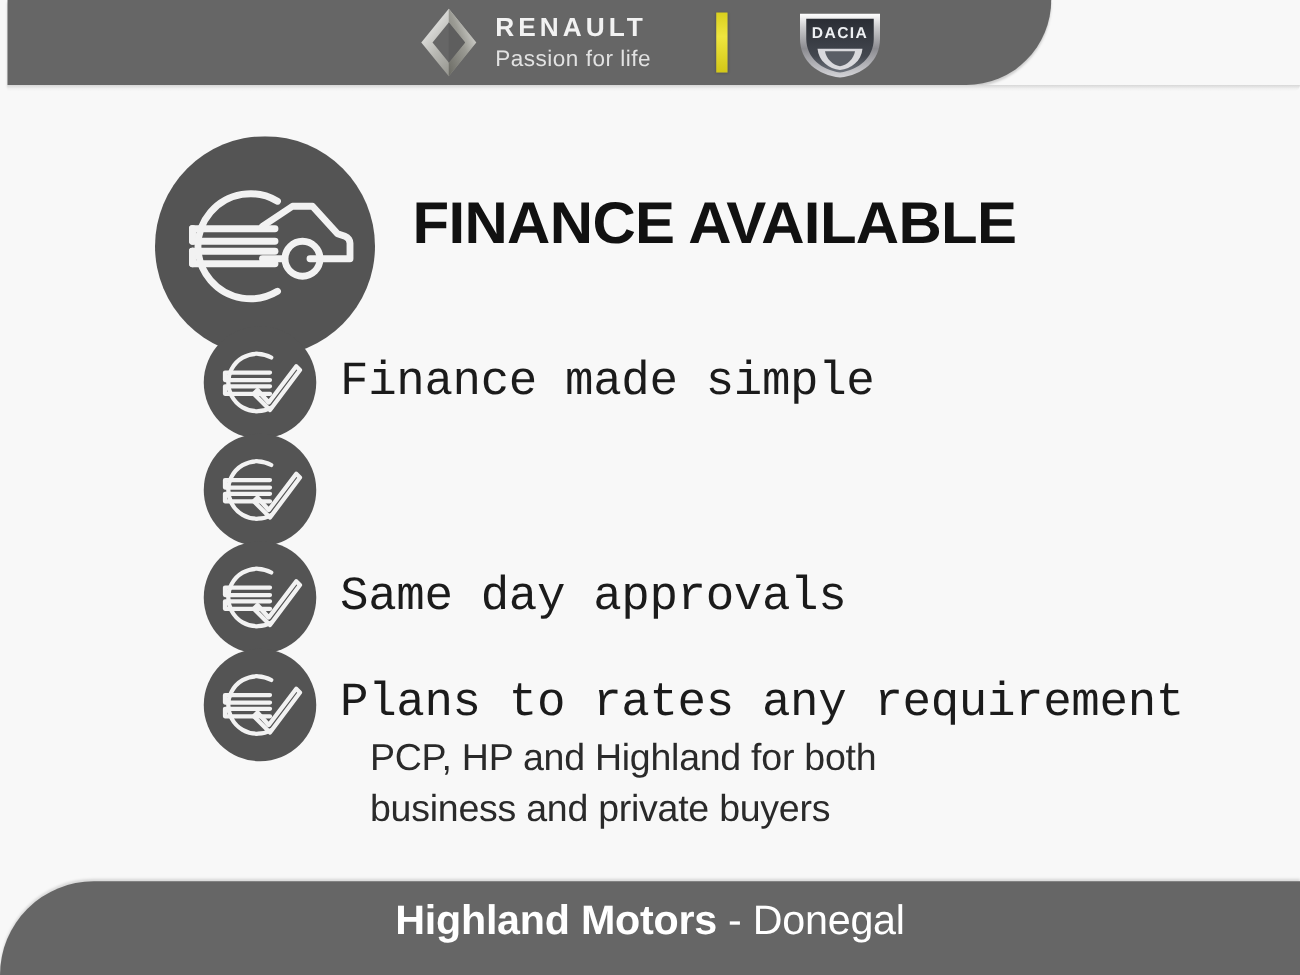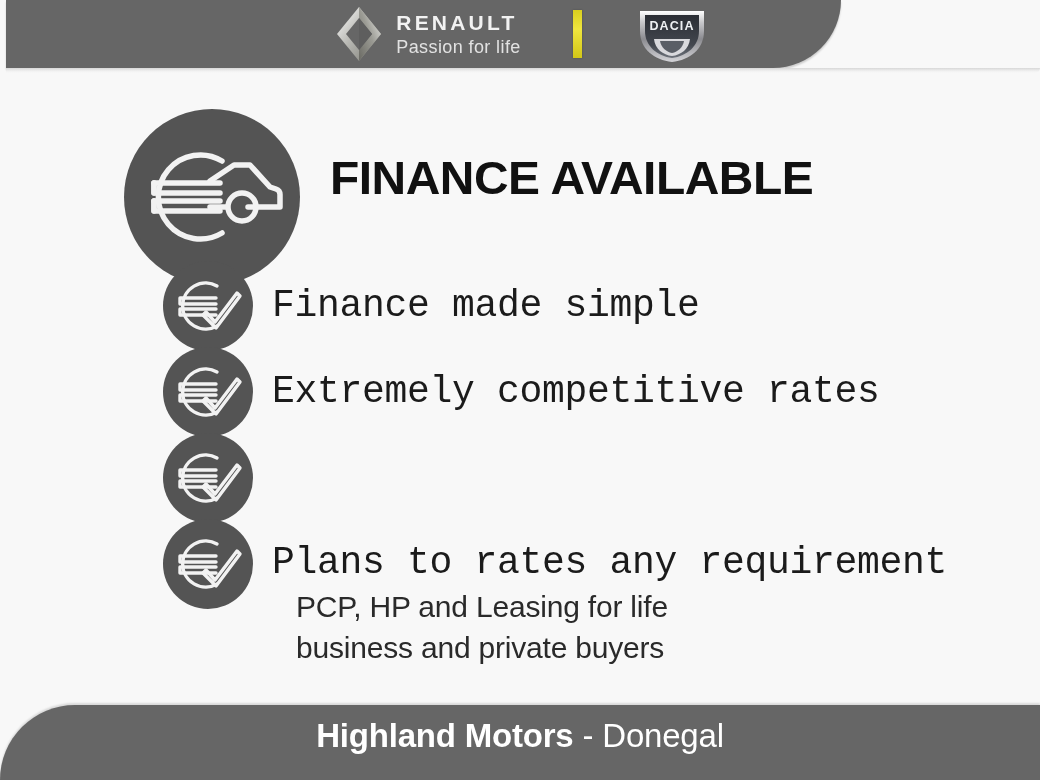--- a/index.html
+++ b/index.html
@@ -274,49 +274,49 @@
     <svg width="92" height="92" viewBox="0 0 92 92" aria-hidden="true">
       <circle cx="46" cy="46" r="45" fill="#545454"></circle>
       <g fill="none" stroke="#f2f2f2" stroke-width="3.4" stroke-linejoin="round" stroke-linecap="round">
         <path d="M55,26 A23,23 0 1 0 55,66"></path>
         <path d="M18,38 H54 M18,38 V44 H54 M18,44 V38"></path>
         <path d="M18,49 H54 M18,49 V55 H54 M18,55 V49"></path>
         <path d="M44,52 L53,62 L75,33 L78,36 L54,68 L41,55 Z"></path>
       </g>
     </svg>
   </div>
-  <div class="bullet-text" style="left:272px; top:370px;">Extremely competitive rates</div>
 
   <div class="bullet-icon" style="left:162px; top:432px;">
     <svg width="92" height="92" viewBox="0 0 92 92" aria-hidden="true">
       <circle cx="46" cy="46" r="45" fill="#545454"></circle>
       <g fill="none" stroke="#f2f2f2" stroke-width="3.4" stroke-linejoin="round" stroke-linecap="round">
         <path d="M55,26 A23,23 0 1 0 55,66"></path>
         <path d="M18,38 H54 M18,38 V44 H54 M18,44 V38"></path>
         <path d="M18,49 H54 M18,49 V55 H54 M18,55 V49"></path>
         <path d="M44,52 L53,62 L75,33 L78,36 L54,68 L41,55 Z"></path>
       </g>
     </svg>
   </div>
+  <div class="bullet-text" style="left:272px; top:456px;">Same day approvals</div>
 
   <div class="bullet-icon" style="left:162px; top:518px;">
     <svg width="92" height="92" viewBox="0 0 92 92" aria-hidden="true">
       <circle cx="46" cy="46" r="45" fill="#545454"></circle>
       <g fill="none" stroke="#f2f2f2" stroke-width="3.4" stroke-linejoin="round" stroke-linecap="round">
         <path d="M55,26 A23,23 0 1 0 55,66"></path>
         <path d="M18,38 H54 M18,38 V44 H54 M18,44 V38"></path>
         <path d="M18,49 H54 M18,49 V55 H54 M18,55 V49"></path>
         <path d="M44,52 L53,62 L75,33 L78,36 L54,68 L41,55 Z"></path>
       </g>
     </svg>
   </div>
   <div class="bullet-text" style="left:272px; top:541px;">Plans to rates any requirement</div>
 
   <div id="sub-note">
-    <div>PCP, HP and Leasing for life</div>
+    <div>PCP, HP and Highland for both</div>
     <div>business and private buyers</div>
   </div>
 
   <div id="footer-bar"></div>
   <div id="footer-text">
     <span class="dealer">Highland Motors</span><span class="sep"> - </span><span class="location">Donegal</span>
   </div>
 
 </div>
 

